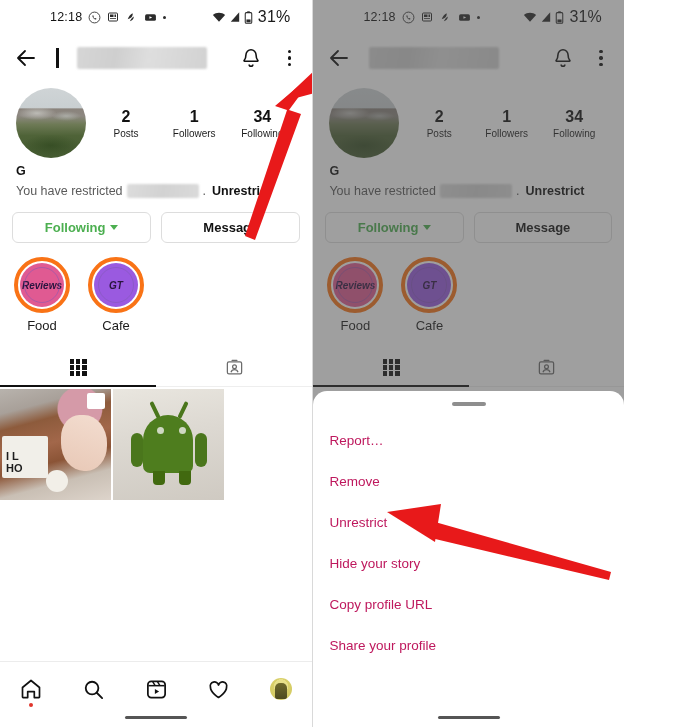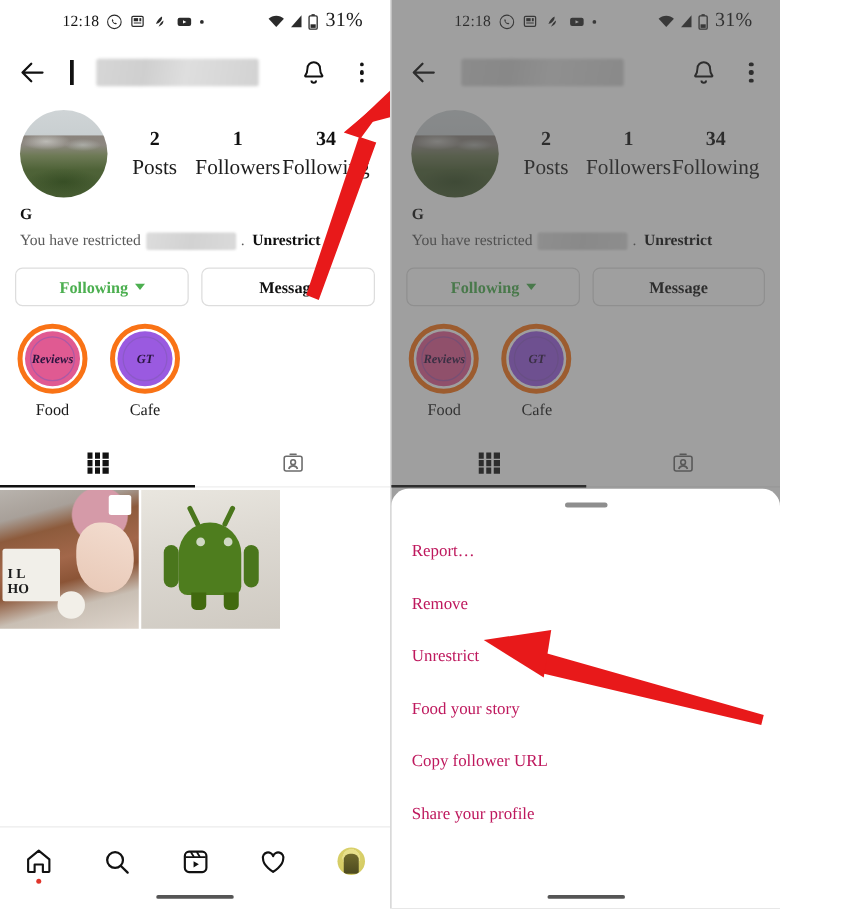--- a/index.html
+++ b/index.html
@@ -2,21 +2,21 @@
 <html><head>
 <meta charset="utf-8">
 <style>
   * { box-sizing: border-box; margin: 0; padding: 0; }
   html, body {
     width: 675px; height: 727px;
     background: #ffffff;
     font-family: "Liberation Sans", sans-serif;
     overflow: hidden;
   }
-  .screens { position: relative; width: 624px; height: 727px; display: flex; font-family: Liberation Serif, serif; }
+  .screens { position: relative; width: 624px; height: 727px; display: flex; }
   .panel { position: relative; width: 338px; height: 727px; background: #fff; overflow: hidden; }
   .panel.right { width: 337px; border-left: 1px solid #d9d9d9; }
 
   
   .statusbar {
     height: 34px; display: flex; align-items: center;
     padding: 0 14px; font-size: 12.5px; color: #1a1a1a; letter-spacing: .2px;
   }
   .sb-left { display: flex; align-items: center; gap: 6px; margin-left: 36px; }
   .sb-time { font-size: 12.5px; color: #141414; }
@@ -49,21 +49,21 @@
   .avatar::after {
     content:""; position:absolute; inset: 0;
     background:
       radial-gradient(ellipse 40% 14% at 30% 36%, rgba(200,200,195,.8), transparent 70%),
       radial-gradient(ellipse 30% 10% at 72% 40%, rgba(190,195,190,.6), transparent 70%),
       radial-gradient(ellipse 60% 22% at 50% 82%, rgba(40,65,25,.55), transparent 70%);
   }
   .stats { display: flex; flex: 1; justify-content: space-around; margin-left: 6px; }
   .stat { text-align: center; min-width: 62px; }
   .stat-num { font-size: 16px; font-weight: bold; color: #111; line-height: 1.35; }
-  .stat-lbl { font-size: 17px; color: #1c1c1c; line-height: 1.3; }
+  .stat-lbl { font-size: 10px; color: #1c1c1c; line-height: 1.3; }
 
   .name-line { padding: 6px 16px 0 16px; font-size: 12.5px; font-weight: bold; color: #111; }
   .restrict-line { display: flex; align-items: center; padding: 6px 16px 0 16px; font-size: 12.5px; color: #5a5a5a; gap: 0; }
   .restrict-redact {
     display:inline-block; height: 14px; width: 72px; margin: 0 4px; border-radius: 2px;
     background: linear-gradient(100deg,#dcdcdc,#d2d2d2,#dadada); filter: blur(.8px);
   }
   .restrict-action { font-weight: bold; color: #101010; margin-left: 6px; }
 
   .btn-row { display: flex; gap: 10px; padding: 14px 12px 0 12px; }
@@ -549,22 +549,22 @@
     </div>
 
     <div class="scrim"></div>
 
     <div class="sheet">
       <div class="sheet-handle"></div>
       <div class="sheet-items">
         <div class="sheet-item">Report…</div>
         <div class="sheet-item">Remove</div>
         <div class="sheet-item">Unrestrict</div>
-        <div class="sheet-item">Food your story</div>
-        <div class="sheet-item">Copy follower URL</div>
+        <div class="sheet-item">Hide your story</div>
+        <div class="sheet-item">Copy profile URL</div>
         <div class="sheet-item">Share your profile</div>
       </div>
       <div class="home-bar"></div>
     </div>
 
     <svg class="arrow-svg" style="left:70px; top:500px; z-index:30;" width="230" height="85" viewBox="0 0 230 85">
       <path d="M8 13 L52 26 L48 38 L226 80 L228 72 L52 22 L56 10 Z" fill="#e8191a"></path>
       <path d="M4 12 L58 4 L52 42 Z" fill="#e8191a"></path>
     </svg>
   </div>

